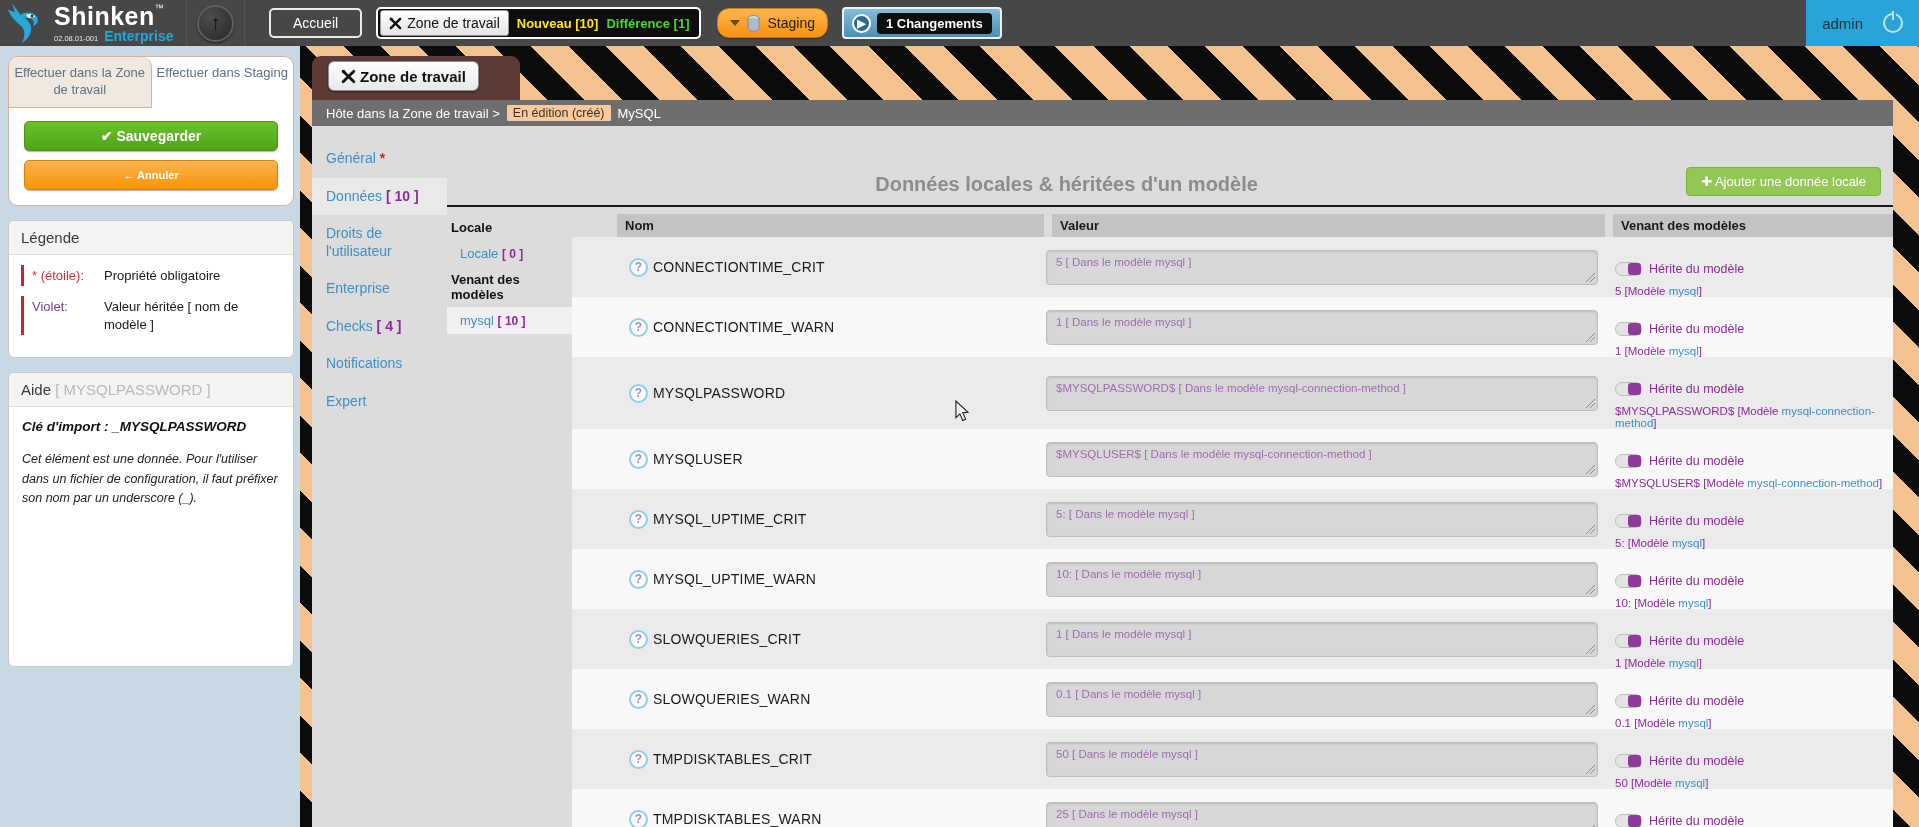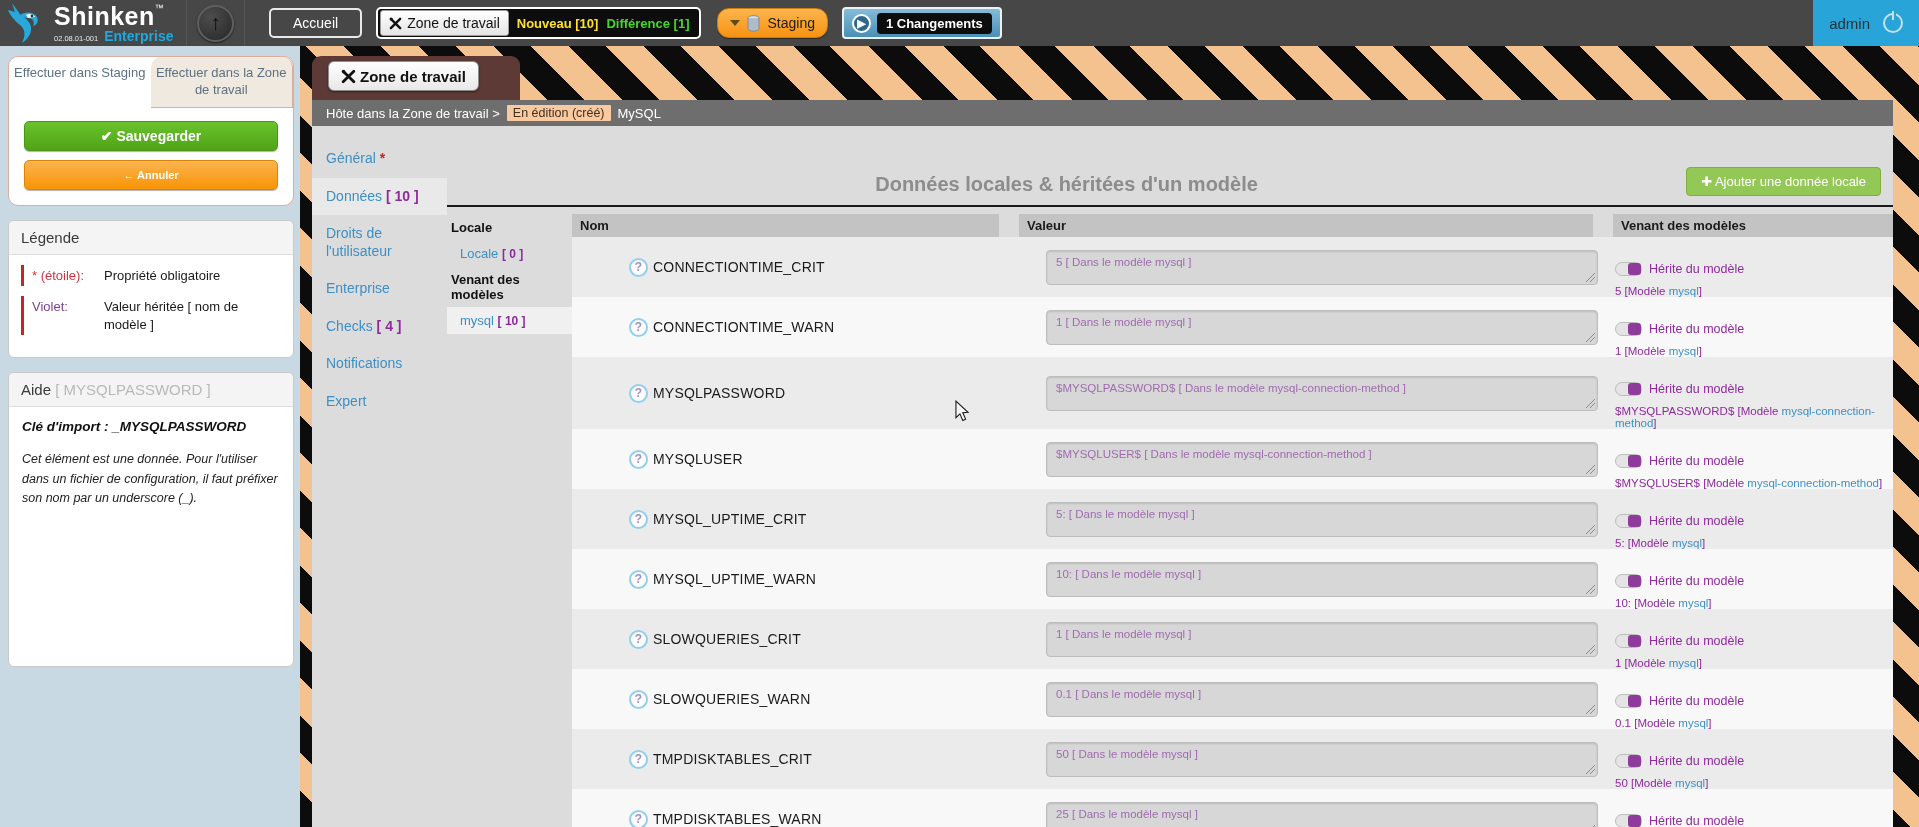--- a/index.html
+++ b/index.html
@@ -41,21 +41,21 @@
                 border-top:6px solid #5a4a1e; }
   .changes-btn { margin-left:14px; display:flex; align-items:center; gap:6px;
                  background:linear-gradient(#85bcd9,#4a8fb6); border:2px solid #e9f2f7;
                  border-radius:4px; padding:3px 8px; height:32px; cursor:pointer; }
   .chg-icon { width:19px; height:19px; border-radius:50%; border:2px solid #fff; color:#fff;
               display:flex; align-items:center; justify-content:center; font-size:11px; font-weight:bold;
               background:#2e688c; }
   .chg-badge { background:#0d0d0d; color:#fff; font-size:13px; font-weight:bold;
                border-radius:4px; padding:3px 9px; white-space:nowrap; }
   .admin-box { margin-left:auto; align-self:stretch; background:#29a4d9; display:flex;
-               align-items:center; gap:13px; padding:0 16px; cursor:pointer; }
+               align-items:center; gap:20px; padding:0 16px; cursor:pointer; }
   .admin-name { color:#20333d; font-size:15px; }
   .power-icon { width:20px; height:20px; border:2px solid #c4e1ee; border-radius:50%; position:relative; }
   .power-icon::after { content:""; position:absolute; left:7px; top:-4px; width:2px; height:9px; background:#29a4d9;
                        border-left:2px solid #c4e1ee; }
 
   
   .page { display:flex; height:781px; }
 
   
   .sidebar { width:300px; background:#c9d9e3; padding:10px 6px 0 8px; flex:none; }
@@ -124,21 +124,21 @@
 
   
   .sublist { width:125px; flex:none; padding-top:8px; font-size:13px; }
   .sub-header { font-weight:bold; color:#111; padding:5px 2px 5px 4px; }
   .sub-item { color:#3d8fc4; padding:6px 2px 6px 13px; cursor:pointer; }
   .sub-item .mi-count { font-size:12px; }
   .sub-item.selected { background:#f0f0f0; }
 
   
   .dtable { flex:1; display:flex; flex-direction:column; min-width:0; }
-  .thead { margin-top:7px; display:grid; grid-template-columns:427px 1fr 280px; column-gap:20px; flex:none; }
+  .thead { margin-top:7px; display:grid; grid-template-columns:427px 1fr 280px; column-gap:8px; flex:none;margin-left:45px; }
   .th { background:#c3c3c3; font-size:13px; font-weight:bold; color:#1a1a1a; padding:4px 8px; }
   .tbody { flex:1; min-height:0; overflow:hidden; }
   .drow { display:grid; grid-template-columns:430px 1fr 283px; min-height:57px; }
   .drow.odd { background:#ebebeb; }
   .drow.even { background:#f8f8f8; }
   .cell-name { display:flex; align-items:center; gap:5px; padding-left:57px; }
   .q-icon { width:19px; height:19px; flex:none; border-radius:50%; border:2px solid #8fd0ef; background:#fdfdfd;
             color:#a38fc0; font-size:12px; font-weight:bold; display:flex; align-items:center;
             justify-content:center; cursor:pointer; }
   .dname { font-size:14px; color:#1a1a1a; letter-spacing:.2px; }
@@ -219,22 +219,22 @@
     <span class="admin-name">admin</span>
     <span class="power-icon"></span>
   </div>
 </div>
 
 <div class="page">
 
   <aside class="sidebar">
     <div class="tabs-panel">
       <div class="tabs">
+        <div class="tab inactive">Effectuer dans la Zone de travail</div>
         <div class="tab active">Effectuer dans Staging</div>
-        <div class="tab inactive">Effectuer dans la Zone de travail</div>
       </div>
       <div class="panel-actions">
         <button class="btn-save">✔ Sauvegarder</button>
         <button class="btn-cancel">← Annuler</button>
       </div>
     </div>
 
     <div class="side-panel">
       <div class="side-panel-header">Légende</div>
       <div class="legend-body">

